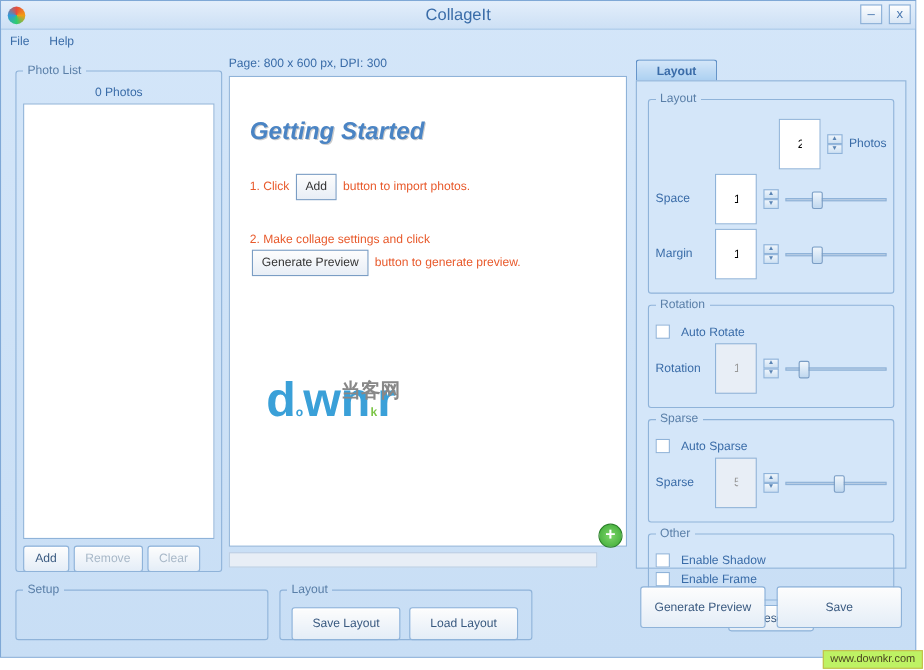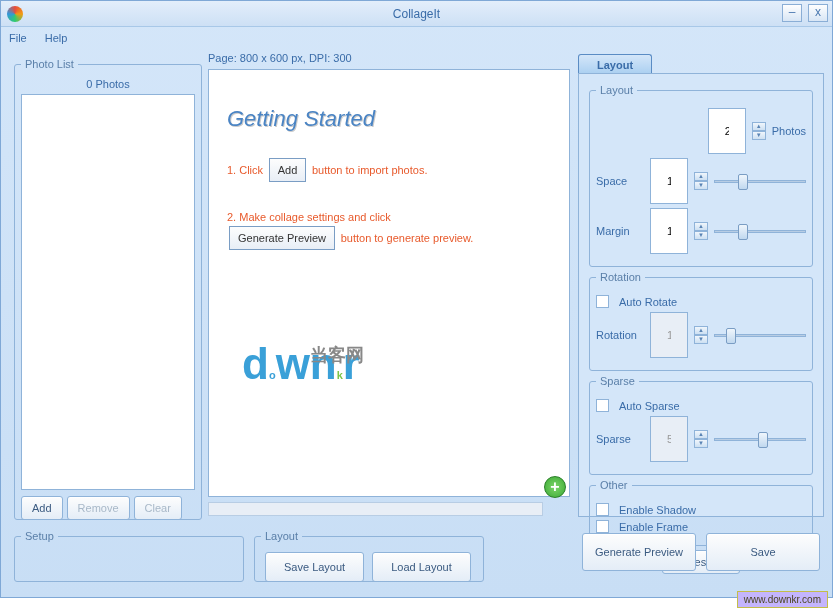--- a/index.html
+++ b/index.html
@@ -1,38 +1,38 @@
 <!DOCTYPE html>
 <html><head>
 <meta charset="utf-8">
 <style>
 *{box-sizing:border-box;margin:0;padding:0;font-family:Tahoma,Arial,sans-serif;font-size:11px}
 body{background:#fff;width:840px;height:609px;position:relative;overflow:hidden}
 .window{width:833px;height:598px;background:linear-gradient(#d4e6f9,#c8def5);border:1px solid #7fa8d6;position:relative}
 .titlebar{height:26px;background:linear-gradient(#e3eefb,#cde0f5);border-bottom:1px solid #a8c8e8;display:flex;align-items:center;position:relative}
 .app-icon{width:16px;height:16px;margin:0 6px;border-radius:50%;background:conic-gradient(#e74c3c,#f39c12,#2ecc71,#3498db,#e74c3c)}
-.title{position:absolute;left:50%;transform:translateX(-50%);color:#3a6ca8;font-size:12px}
+.title{position:absolute;left:50%;transform:translateX(-50%);color:#3a6ca8;font-size:15px}
 .wincontrols{position:absolute;right:4px;top:3px;display:flex;gap:6px}
 .winbtn{width:20px;height:18px;background:linear-gradient(#fefefe,#d8e6f5);border:1px solid #8aaed6;color:#4a78b0;text-align:center;line-height:14px;cursor:pointer;font-size:12px}
 .menubar{height:22px;padding:0 8px;display:flex;gap:18px;align-items:center}
 .menuitem{color:#3a6ca8;cursor:pointer}
 .content{position:absolute;top:48px;left:5px;right:5px;bottom:5px}
 fieldset{border:1px solid #8fb3d9;border-radius:3px;padding:6px;margin:4px}
 legend{color:#5a7fa8;padding:0 4px;font-size:11px}
 .photolist{position:absolute;left:4px;top:5px;width:188px;height:462px}
 .photocount{text-align:center;color:#3a6ca8;padding:2px 4px}
 .photobox{background:#fff;border:1px solid #8fb3d9;height:396px;margin-top:2px}
 .plbtns{display:flex;gap:4px;margin-top:6px}
 .btn{background:linear-gradient(#fdfdfd,#e4edf7);border:1px solid #8fb3d9;border-radius:3px;padding:5px 10px;color:#3a5a80;cursor:pointer;box-shadow:inset 0 1px 0 #fff}
 .btn.dis{color:#a8b8c8;cursor:default}
 .btn.big{padding:8px 18px}
 .pageinfo{position:absolute;left:202px;top:3px;color:#3a6ca8}
 .canvaswrap{position:absolute;left:202px;top:20px;width:362px;height:428px;border:1px solid #8fb3d9;background:#fff;overflow:hidden}
 .canvas{padding:18px;color:#e85a2c}
-.gs{color:#4a84c4;font-style:italic;font-weight:normal;font-size:22px;margin:18px 0 20px;text-shadow:1px 1px 0 #ccc}
+.gs{color:#4a84c4;font-style:italic;font-weight:bold;font-size:22px;margin:18px 0 20px;text-shadow:1px 1px 0 #ccc}
 .step{margin:26px 0;line-height:18px;font-size:13px}
 .ibtn{display:inline-block;background:linear-gradient(#fdfdfd,#e8eef6);border:1px solid #7a9dc4;padding:2px 8px;color:#333;font-style:normal;margin:0 2px;font-size:11px}
 .watermark{position:absolute;left:236px;top:290px;font-size:44px;font-weight:bold;color:#3aa0d8;pointer-events:none;z-index:5}
 .watermark .g{color:#7cc548}.watermark .cn{color:#888;font-size:18px;position:absolute;right:-4px;top:4px}
 .addcircle{position:absolute;left:538px;top:427px;width:22px;height:22px;border-radius:50%;background:radial-gradient(#7ed66a,#3aa834);border:1px solid #2a8028;color:#fff;text-align:center;line-height:20px;font-size:16px;font-weight:bold;cursor:pointer}
 .hsb{position:absolute;left:202px;top:453px;width:335px;height:14px;background:#e8eef6;border:1px solid #b8cde4}
 .tabstrip{position:absolute;left:572px;top:5px;width:246px}
 .tab{display:inline-block;background:linear-gradient(#d4e6f9,#a8cef0);border:1px solid #5a8cc4;border-bottom:none;padding:4px 18px;color:#3a6ca8;font-weight:bold;border-radius:3px 3px 0 0}
 .rpanel{position:absolute;left:572px;top:24px;width:246px;height:444px;border:1px solid #8fb3d9;background:#d4e6f9;padding:6px}
 .rpanel fieldset{margin-bottom:4px;padding:8px 6px}
@@ -45,21 +45,21 @@
 .slider{flex:1;height:18px;position:relative}
 .track{position:absolute;top:8px;left:0;right:0;height:3px;background:#b8cde4;border:1px solid #8fb3d9}
 .thumb{position:absolute;top:2px;width:10px;height:16px;background:linear-gradient(#f0f6fc,#c0d8ef);border:1px solid #7a9dc4;border-radius:2px}
 .cb{width:13px;height:13px;border:1px solid #8fb3d9;background:#fff;display:inline-block;vertical-align:middle;margin-right:4px}
 .resetwrap{text-align:center;margin-top:0}
 .setup{position:absolute;left:4px;top:477px;width:230px;height:52px}
 .layoutfs{position:absolute;left:244px;top:477px;width:230px;height:52px}
 .setup .btns,.layoutfs .btns{display:flex;gap:8px;padding:4px}
 .bottombtns{position:absolute;left:576px;top:484px;display:flex;gap:10px}
 .bottombtns .btn{width:114px;text-align:center;padding:12px 4px}
-.badge{position:absolute;right:12px;bottom:1px;background:#c4b5fd;border:1px solid #c4bd4a;color:#4a4520;padding:2px 6px;font-size:10px}
+.badge{position:absolute;right:1px;bottom:1px;background:#bef264;border:1px solid #c4bd4a;color:#4a4520;padding:2px 6px;font-size:10px}
 </style>
 </head>
 <body>
 
 <div class="window">
   <div class="titlebar">
     <div class="app-icon"></div>
     <div class="title">CollageIt</div>
     <div class="wincontrols">
       <div class="winbtn">–</div>

